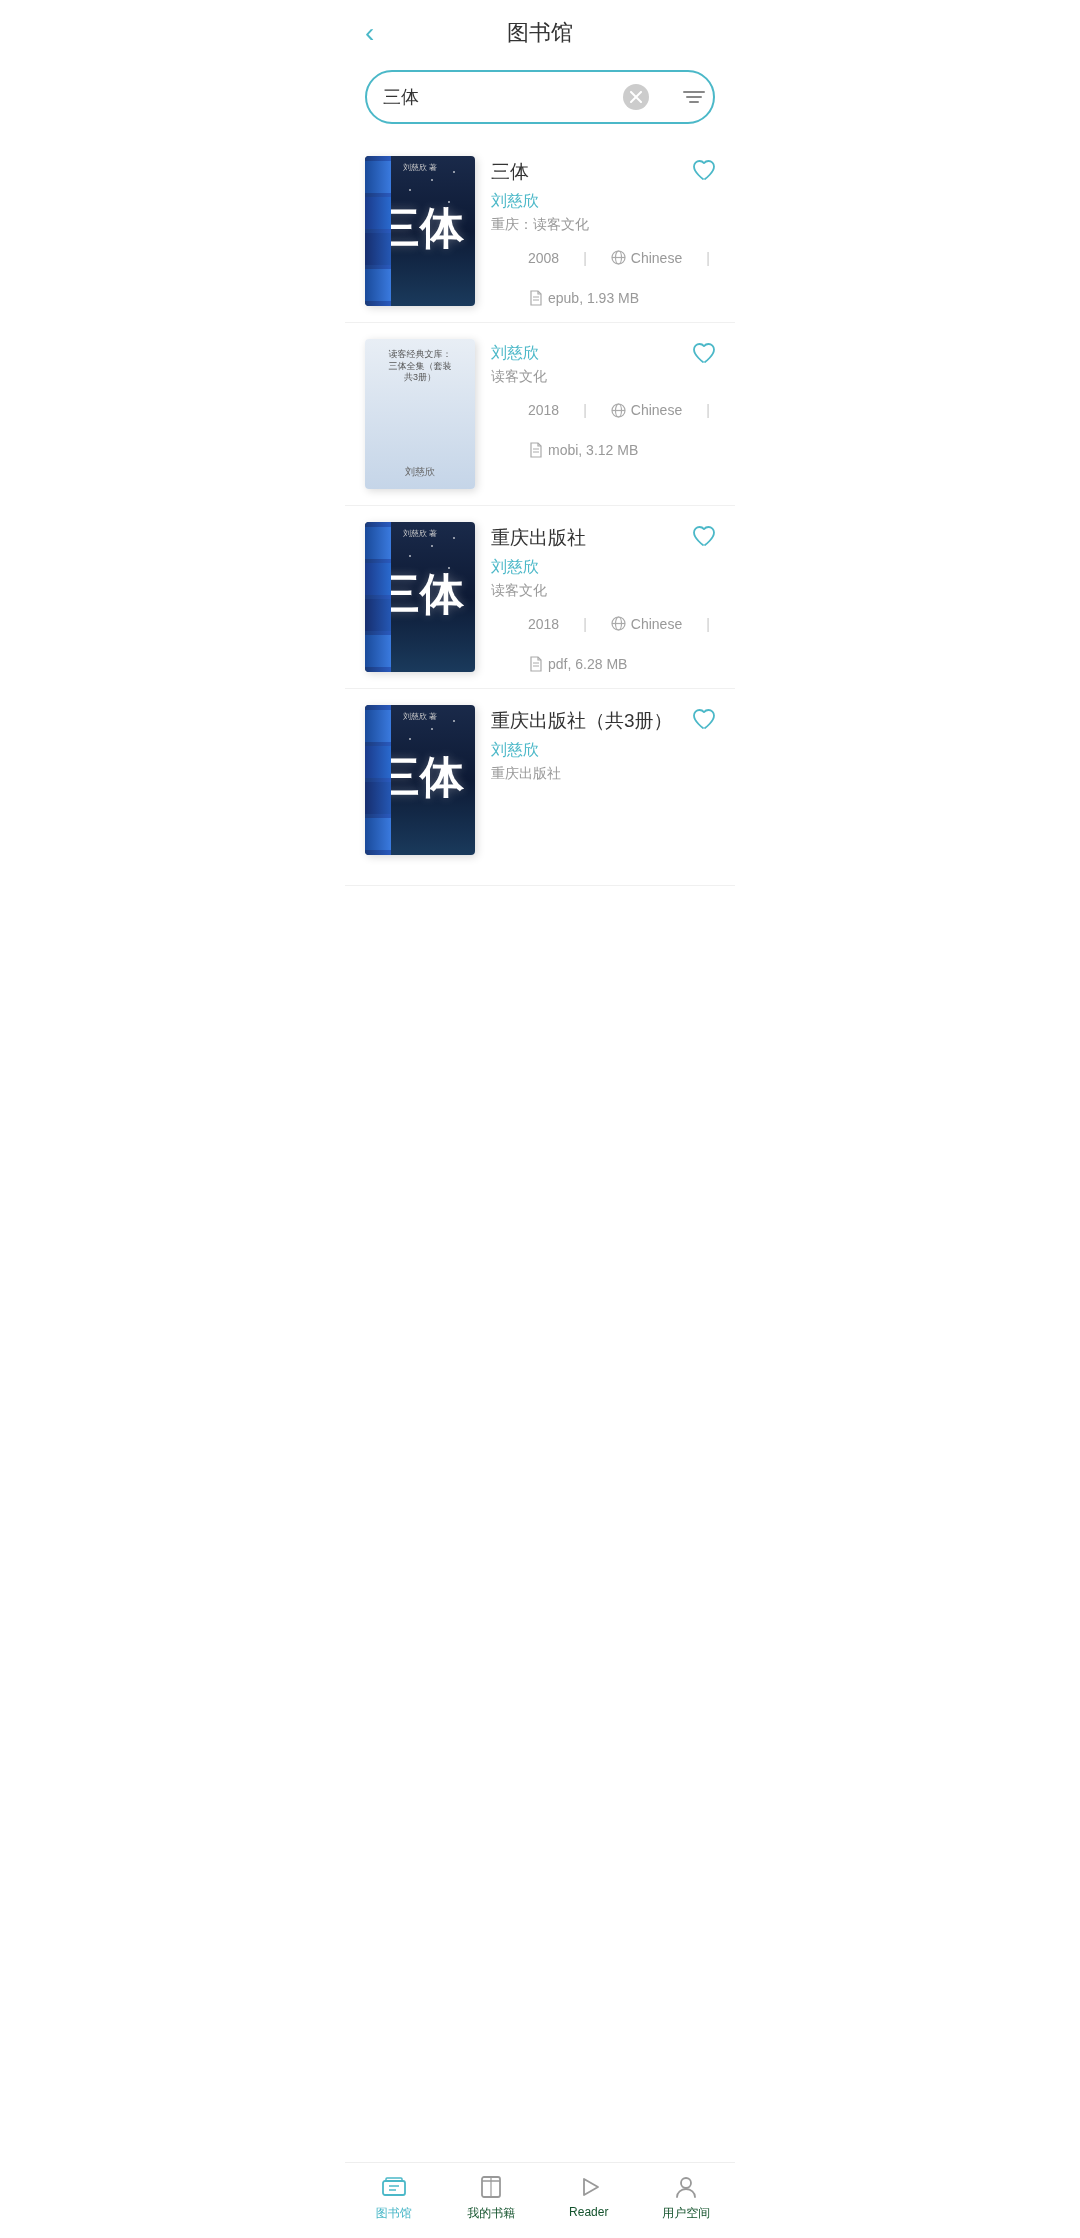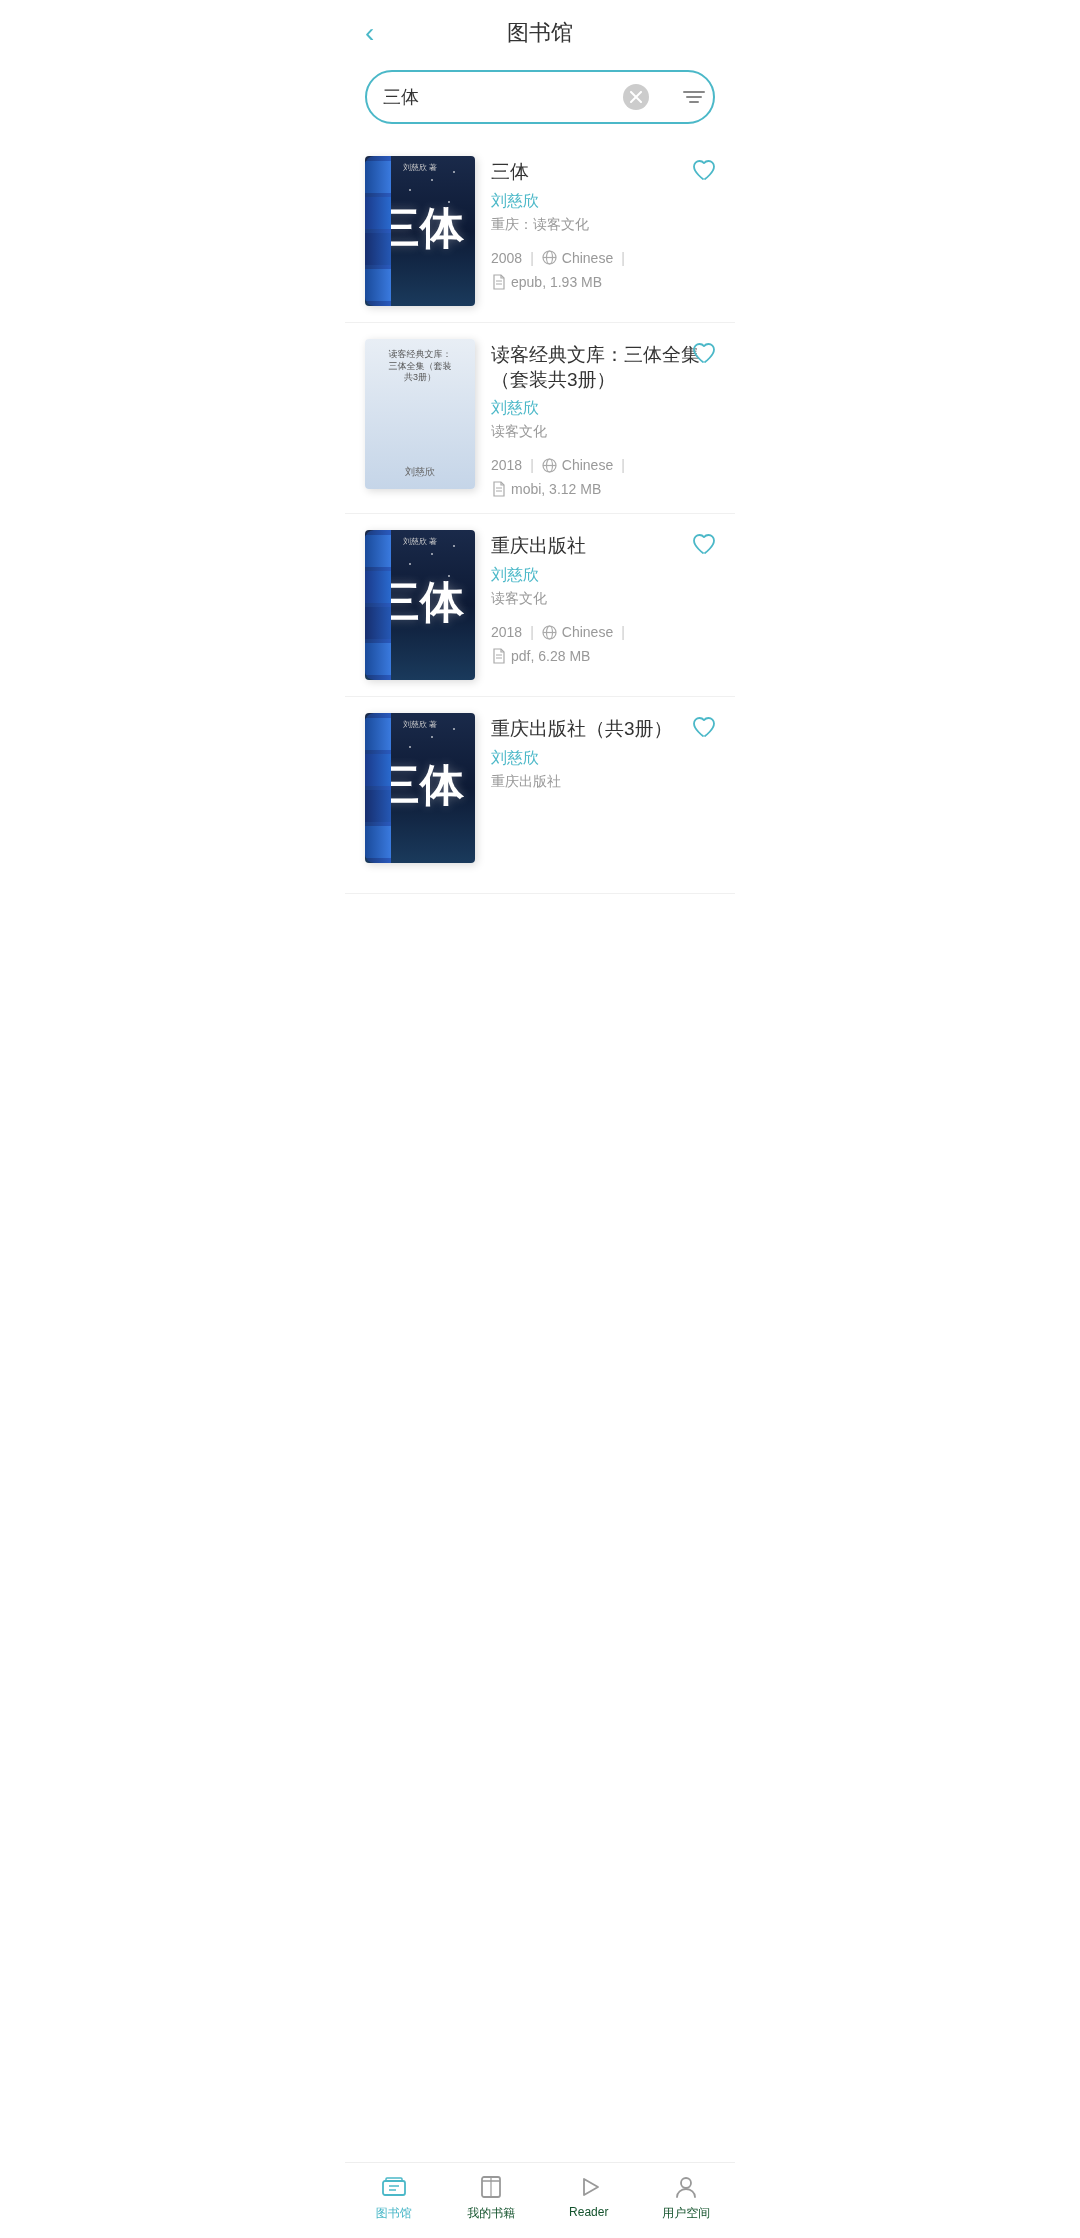--- a/index.html
+++ b/index.html
@@ -174,21 +174,20 @@
     .cover-text-bottom {
       font-size: 10px;
       color: #666;
       text-align: center;
     }
     .cover-planet-container {
       position: relative;
       width: 100%;
       height: 100%;
       overflow: hidden;
-      border-radius: 9px;
     }
     .cover-bg-text {
       position: absolute;
       font-size: 44px;
       font-weight: 900;
       color: #fff;
       top: 50%;
       left: 50%;
       transform: translate(-50%, -55%);
       white-space: nowrap;
@@ -254,23 +253,24 @@
       margin-bottom: 4px;
     }
     .book-publisher {
       font-size: 14px;
       color: #999;
       margin-bottom: 12px;
     }
     .book-meta {
       display: flex;
       align-items: flex-end;
-      gap: 8px;
+      gap: 24px;
       margin-top: 16px;
       flex-wrap: wrap;
+      margin-left: 37px;
     }
     .book-meta-sep {
       color: #ccc;
       font-size: 14px;
     }
     .book-year {
       font-size: 14px;
       color: #999;
     }
     .book-lang {
@@ -456,21 +456,20 @@
     <div class="book-item">
       <div class="book-cover">
         <div class="book-cover-inner cover-light">
           <div class="cover-text-top">读客经典文库：<br>三体全集（套装<br>共3册）</div>
           <div style="flex:1;display:flex;align-items:center;justify-content:center;color:#3a3a3a;font-size:11px;font-weight:400;">
           </div>
           <div class="cover-text-bottom">刘慈欣</div>
         </div>
       </div>
       <div class="book-info">
-        <div class="book-title">读客经典文库：三体全集（套装共3册）</div>
         <div class="book-author">刘慈欣</div>
         <div class="book-publisher">读客文化</div>
         <div class="book-meta">
           <span class="book-year">2018</span>
           <span class="book-meta-sep">|</span>
           <span class="book-lang">
             <span class="globe-icon">
               <svg width="15" height="15" viewBox="0 0 15 15" fill="none">
                 <circle cx="7.5" cy="7.5" r="6.5" stroke="#aaa" stroke-width="1.2"></circle>
                 <ellipse cx="7.5" cy="7.5" rx="3" ry="6.5" stroke="#aaa" stroke-width="1.2"></ellipse>

